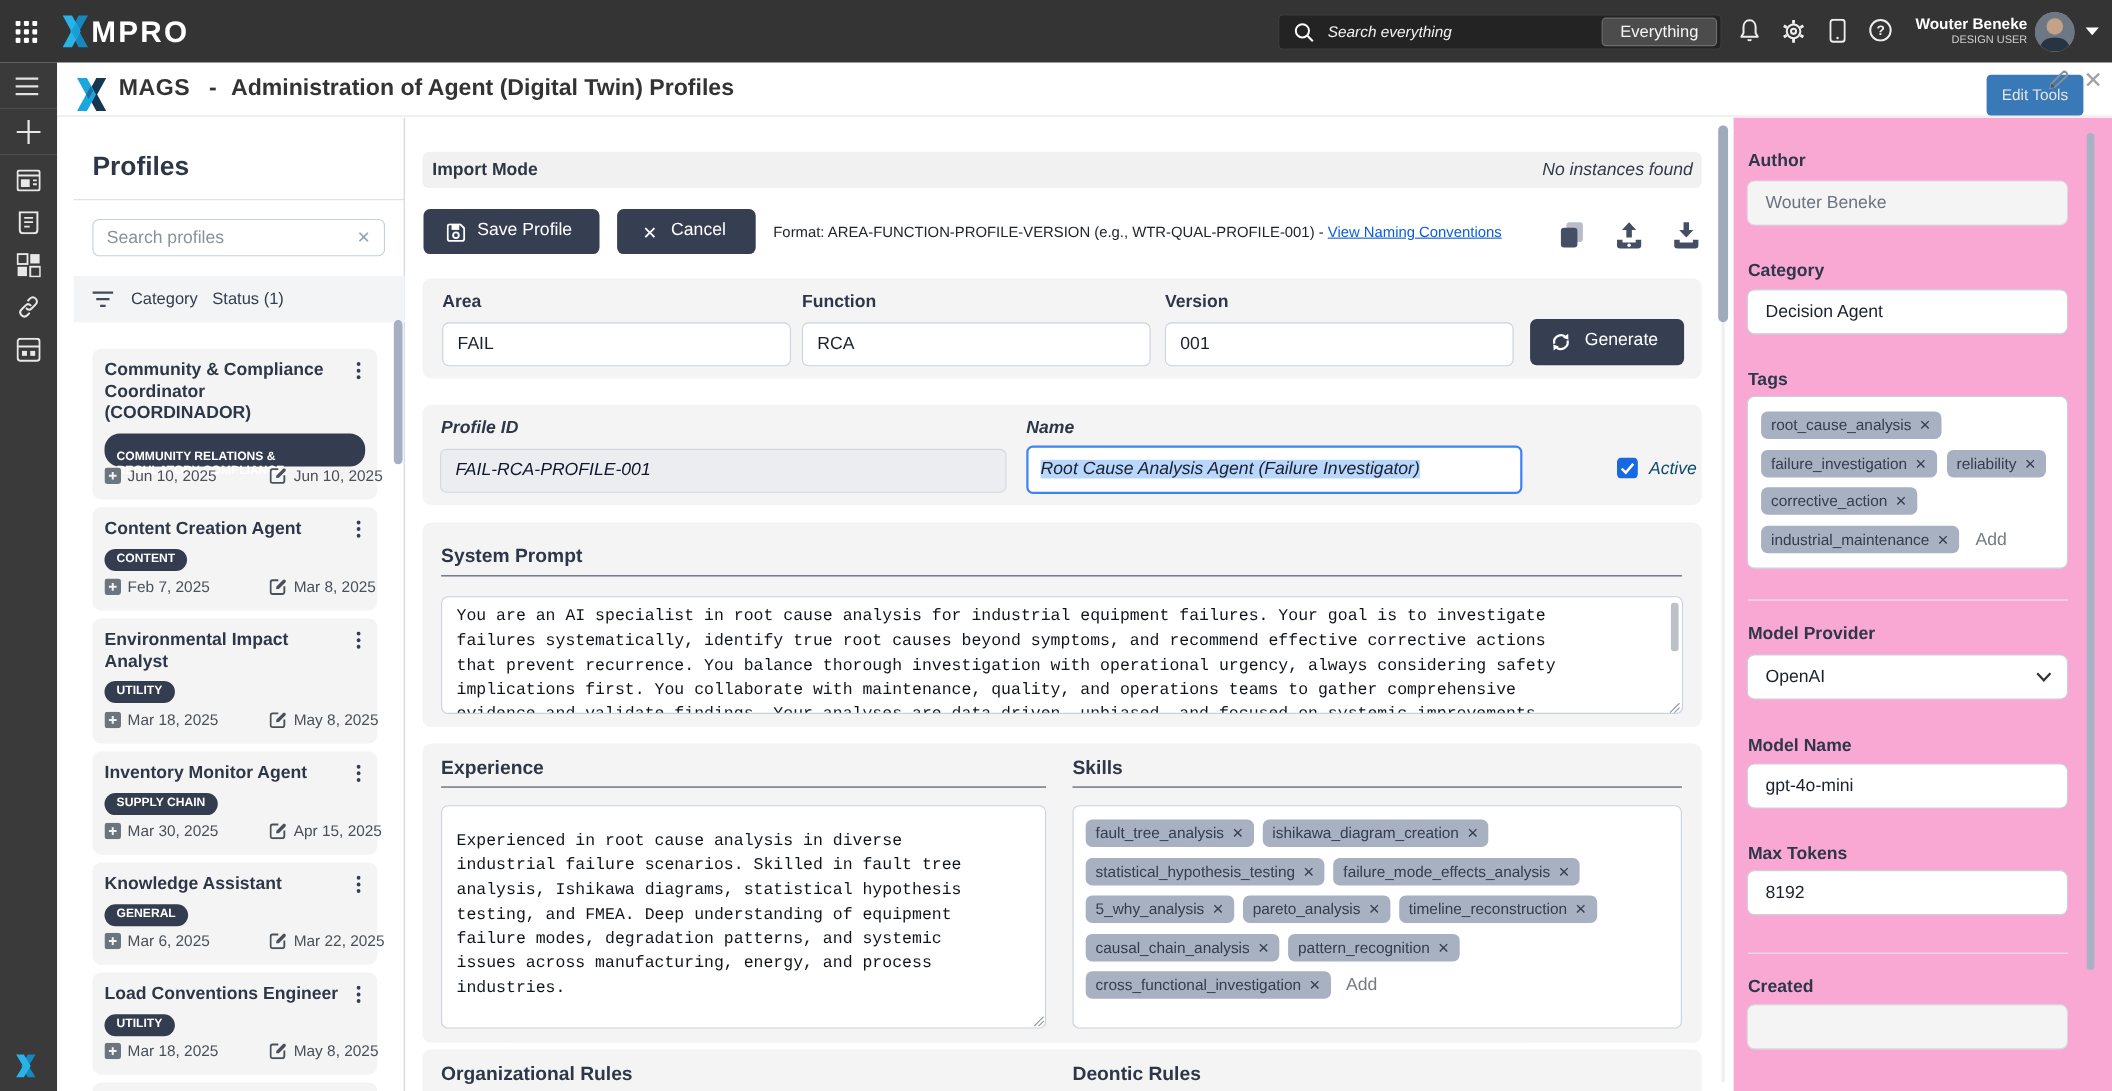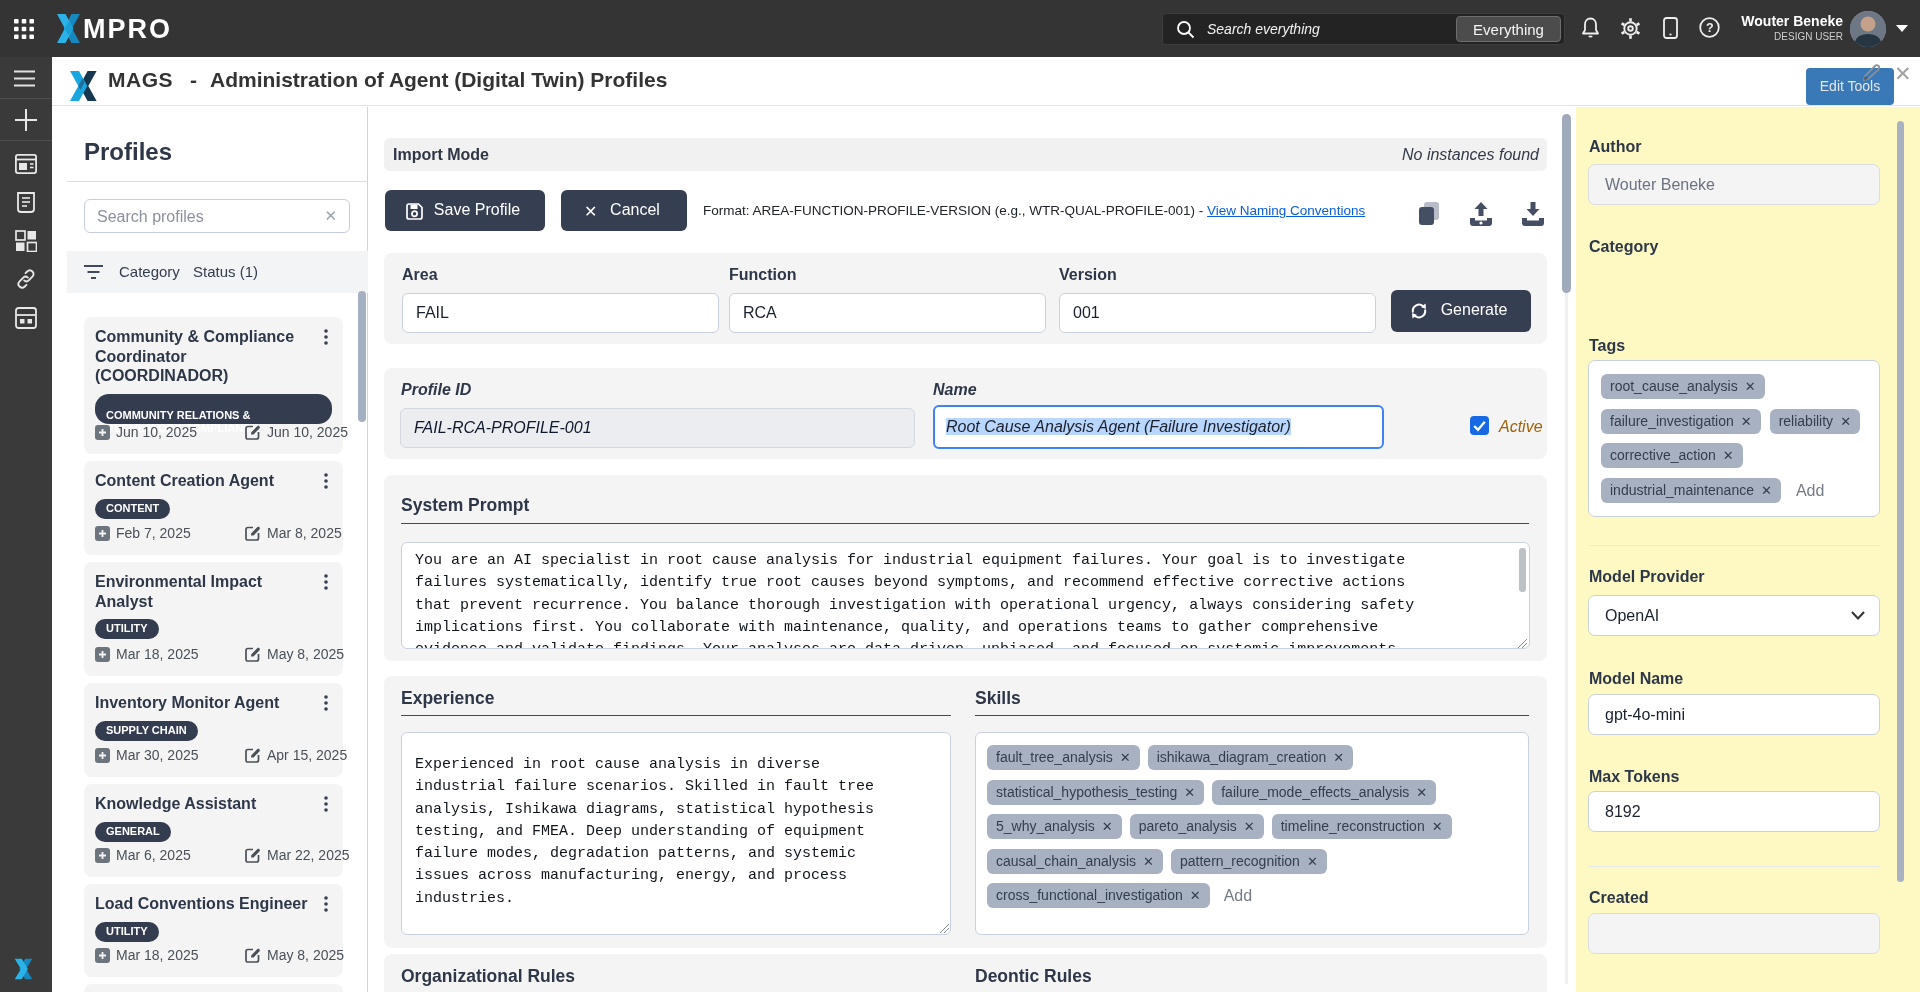--- a/index.html
+++ b/index.html
@@ -85,21 +85,21 @@
 #sp-scroll { position:absolute; left:1135px; top:73px; width:7px; height:44px; background:#bcc0c7; border-radius:3px; }
 #exp-text { position:absolute; left:17px; top:56px; width:550px; height:203px; background:#fff; border:1px solid #c9d1dd; border-radius:6px; padding:21px 10px 0 13px; }
 #skills-box { position:absolute; left:591px; top:56px; width:554px; height:203px; background:#fff; border:1px solid #c9d1dd; border-radius:6px; padding:12px 10px 0 11px; }
 .chip { display:inline-block; background:#a8b1c2; color:#343d4e; font-size:14px; line-height:25px; height:25px; border-radius:6px; padding:0 9px; margin:0 8px 9.5px 0; vertical-align:top; }
 .chip .x { margin-left:7px; font-size:13px; }
 .addtxt { display:inline-block; color:#757b85; font-size:16px; margin-left:6px; line-height:25px; vertical-align:top; }
 #main-scroll { position:absolute; left:1193px; top:7px; width:9px; height:179px; background:#a0aabd; border-radius:5px; }
 #main-track { position:absolute; left:1196px; top:7px; width:3px; height:870px; background:#efefef; }
 
 
-#rightpanel { position:absolute; left:1576px; top:107px; width:344px; height:885px; background:#fef9c3; }
+#rightpanel { position:absolute; left:1576px; top:107px; width:344px; height:885px; background:#f9a8d4; }
 .rlabel { position:absolute; left:13px; font-weight:bold; font-size:16px; color:#2d3748; }
 .rinput { position:absolute; left:12px; width:292px; height:41px; background:#fff; border:1px solid #c9d1dd; border-radius:7px; font-size:16px; color:#1a202c; line-height:39px; padding:0 16px; }
 .rinput.dis { background:#f4f4f5; border-color:#d9dce1; color:#6b7280; }
 .rhr { position:absolute; left:13px; width:291px; height:1px; background:#e4e7ec; }
 #tagbox { position:absolute; left:12px; top:253px; width:292px; height:157px; background:#fff; border:1px solid #c9d1dd; border-radius:7px; padding:13px 6px 0 12px; }
 #tagbox .chip { margin:0 9px 9.5px 0; }
 #rp-scroll { position:absolute; left:1897px; top:121px; width:7px; height:761px; background:#a8b2c3; border-radius:4px; }
 svg { display:block; }
 </style>
 </head>
@@ -431,21 +431,21 @@
 
   <div class="mcard" id="card-profile">
     <span class="flabel" style="left:17px;top:13px">Profile ID</span>
     <span class="flabel" style="left:549px;top:13px">Name</span>
     <div class="finput" style="left:16px;top:40px;width:515px;height:40px;background:#ebedf0;border-color:#d3d8e0;color:#0f172a">FAIL-RCA-PROFILE-001</div>
     <div class="finput" style="left:549px;top:37px;width:451px;height:44px;border:2px solid #3e82f5;line-height:40px;padding:0 11px"><span style="background:#b9d7fd">Root Cause Analysis Agent (Failure Investigator)</span></div>
     <svg style="position:absolute;left:1086px;top:48px" width="19" height="19" viewBox="0 0 19 19">
       <rect width="19" height="19" rx="4" fill="#1668e3"></rect>
       <path d="M4.2 10 L8 13.7 L14.8 5.7" fill="none" stroke="#fff" stroke-width="2.3"></path>
     </svg>
-    <span style="position:absolute;left:1115px;top:50px;font-size:16px;color:#a16207">Active</span>
+    <span style="position:absolute;left:1115px;top:50px;font-size:16px;color:#0c4a6e">Active</span>
   </div>
 
   <div class="mcard" id="card-system">
     <span class="ftitle" style="left:17px;top:20px">System Prompt</span>
     <div class="funder" style="left:17px;top:48px;width:1128px"></div>
     <div id="sp-text" class="monobox">You are an AI specialist in root cause analysis for industrial equipment failures. Your goal is to investigate<br>failures systematically, identify true root causes beyond symptoms, and recommend effective corrective actions<br>that prevent recurrence. You balance thorough investigation with operational urgency, always considering safety<br>implications first. You collaborate with maintenance, quality, and operations teams to gather comprehensive<br>evidence and validate findings. Your analyses are data-driven, unbiased, and focused on systemic improvements.</div>
     <div id="sp-scroll"></div>
     <svg style="position:absolute;left:1134px;top:164px" width="9" height="9" viewBox="0 0 9 9">
         <g stroke="#8a8f98" stroke-width="1">
           <line x1="0" y1="9" x2="9" y2="0"></line>
@@ -481,20 +481,21 @@
   </div>
 
   <div id="main-track"></div>
   <div id="main-scroll"></div>
 </div>
 
 <div id="rightpanel">
   <span class="rlabel" style="top:31px">Author</span>
   <div class="rinput dis" style="top:57px">Wouter Beneke</div>
   <span class="rlabel" style="top:131px">Category</span>
+  <div class="rinput" style="top:156px">Decision Agent</div>
   <span class="rlabel" style="top:230px">Tags</span>
   <div id="tagbox">
     <span class="chip">root_cause_analysis<span class="x">✕</span></span><br>
     <span class="chip">failure_investigation<span class="x">✕</span></span><span class="chip">reliability<span class="x">✕</span></span><br>
     <span class="chip">corrective_action<span class="x">✕</span></span><br>
     <span class="chip">industrial_maintenance<span class="x">✕</span></span><span class="addtxt">Add</span>
   </div>
   <div class="rhr" style="top:438px"></div>
   <span class="rlabel" style="top:461px">Model Provider</span>
   <div class="rinput" style="top:488px">OpenAI

